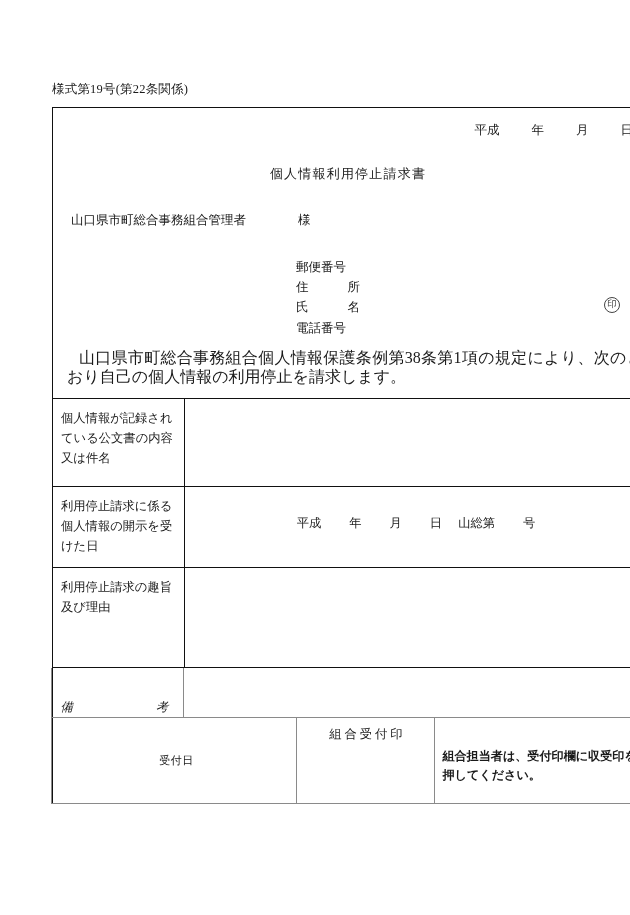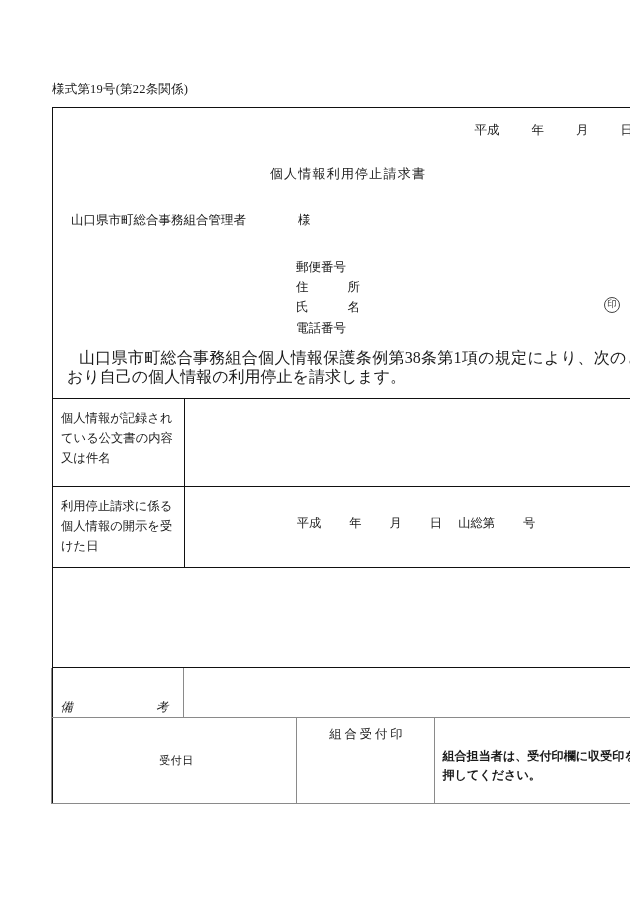--- a/index.html
+++ b/index.html
@@ -306,20 +306,21 @@
     <div class="trow row-disclosure">
       <div class="tcell-label">利用停止請求に係る個人情報の開示を受けた日</div>
       <div class="tcell-body">
         <div class="inner">
           <span>平成</span><span class="sp-m"></span><span>年</span><span class="sp-m"></span><span>月</span><span class="sp-m"></span><span>日</span><span class="sp-s"></span><span>山総第</span><span class="sp-m"></span><span>号</span>
         </div>
       </div>
     </div>
 
     <div class="trow row-reason">
+      <div class="tcell-label">利用停止請求の趣旨及び理由</div>
       <div class="tcell-body"></div>
     </div>
 
     <div class="row-remarks">
       <div class="tcell-label">
         <span class="lbl-spread">備考</span>
       </div>
       <div class="tcell-body"></div>
     </div>
 

